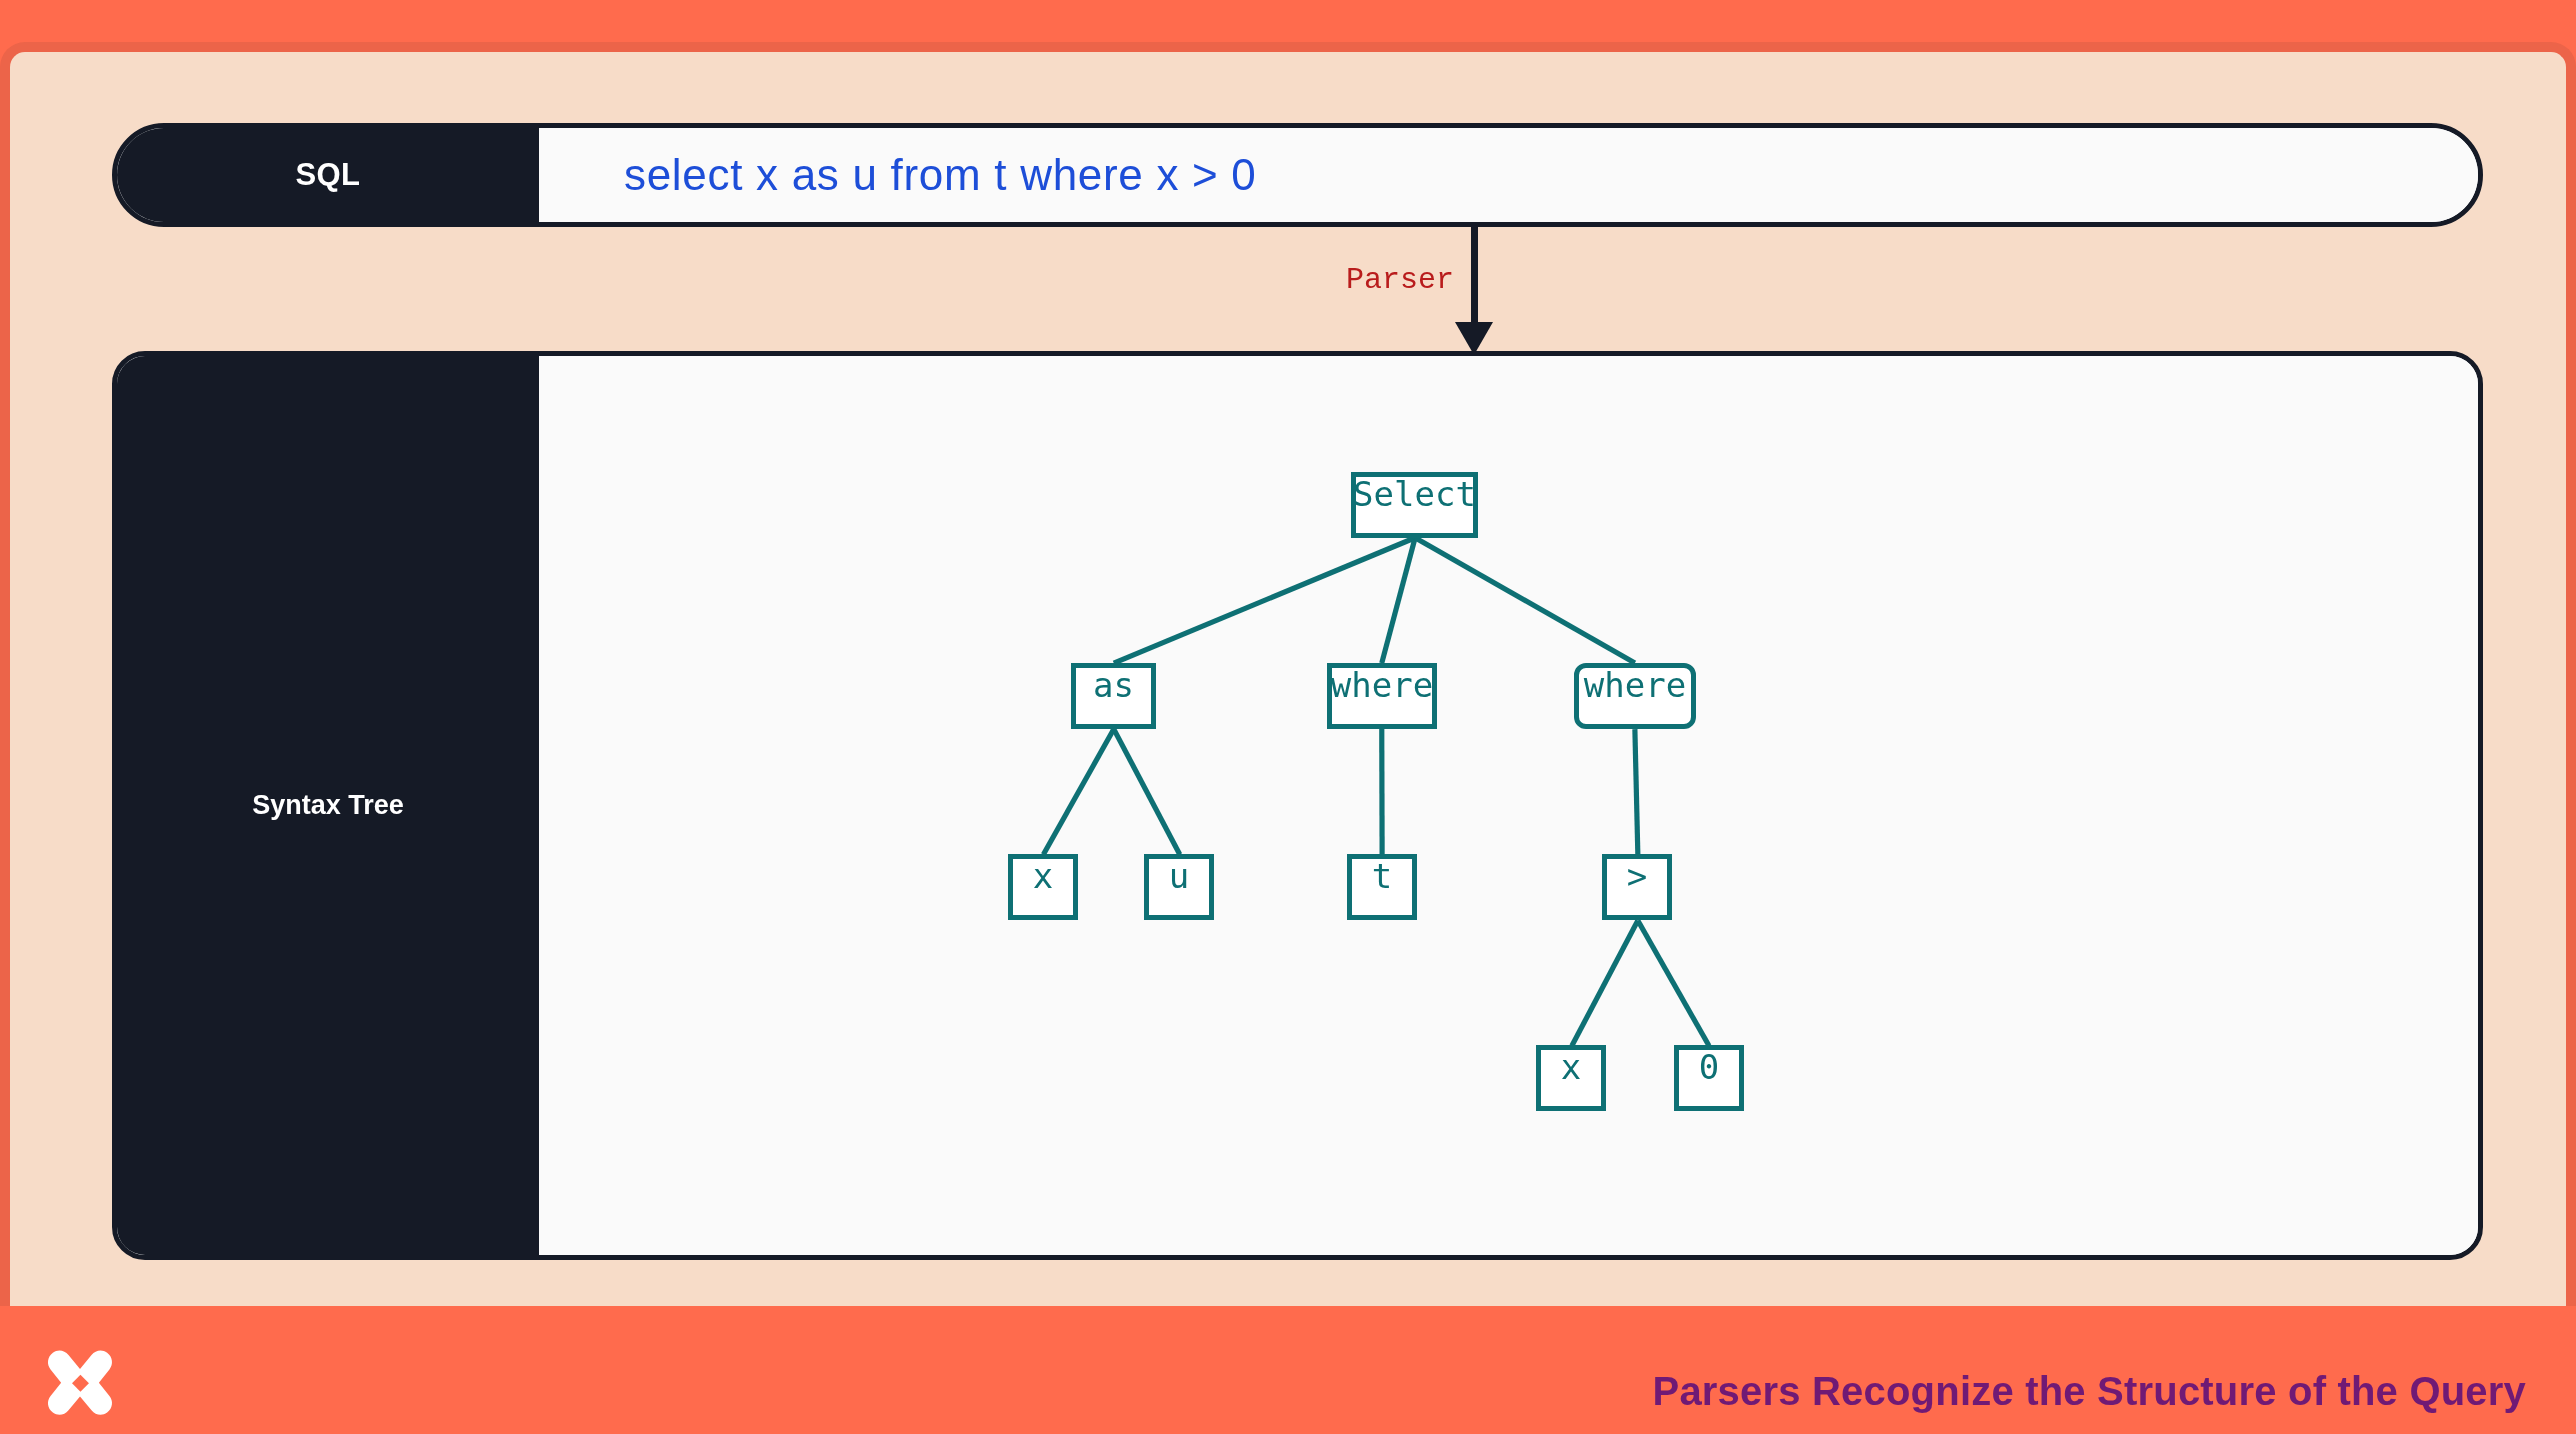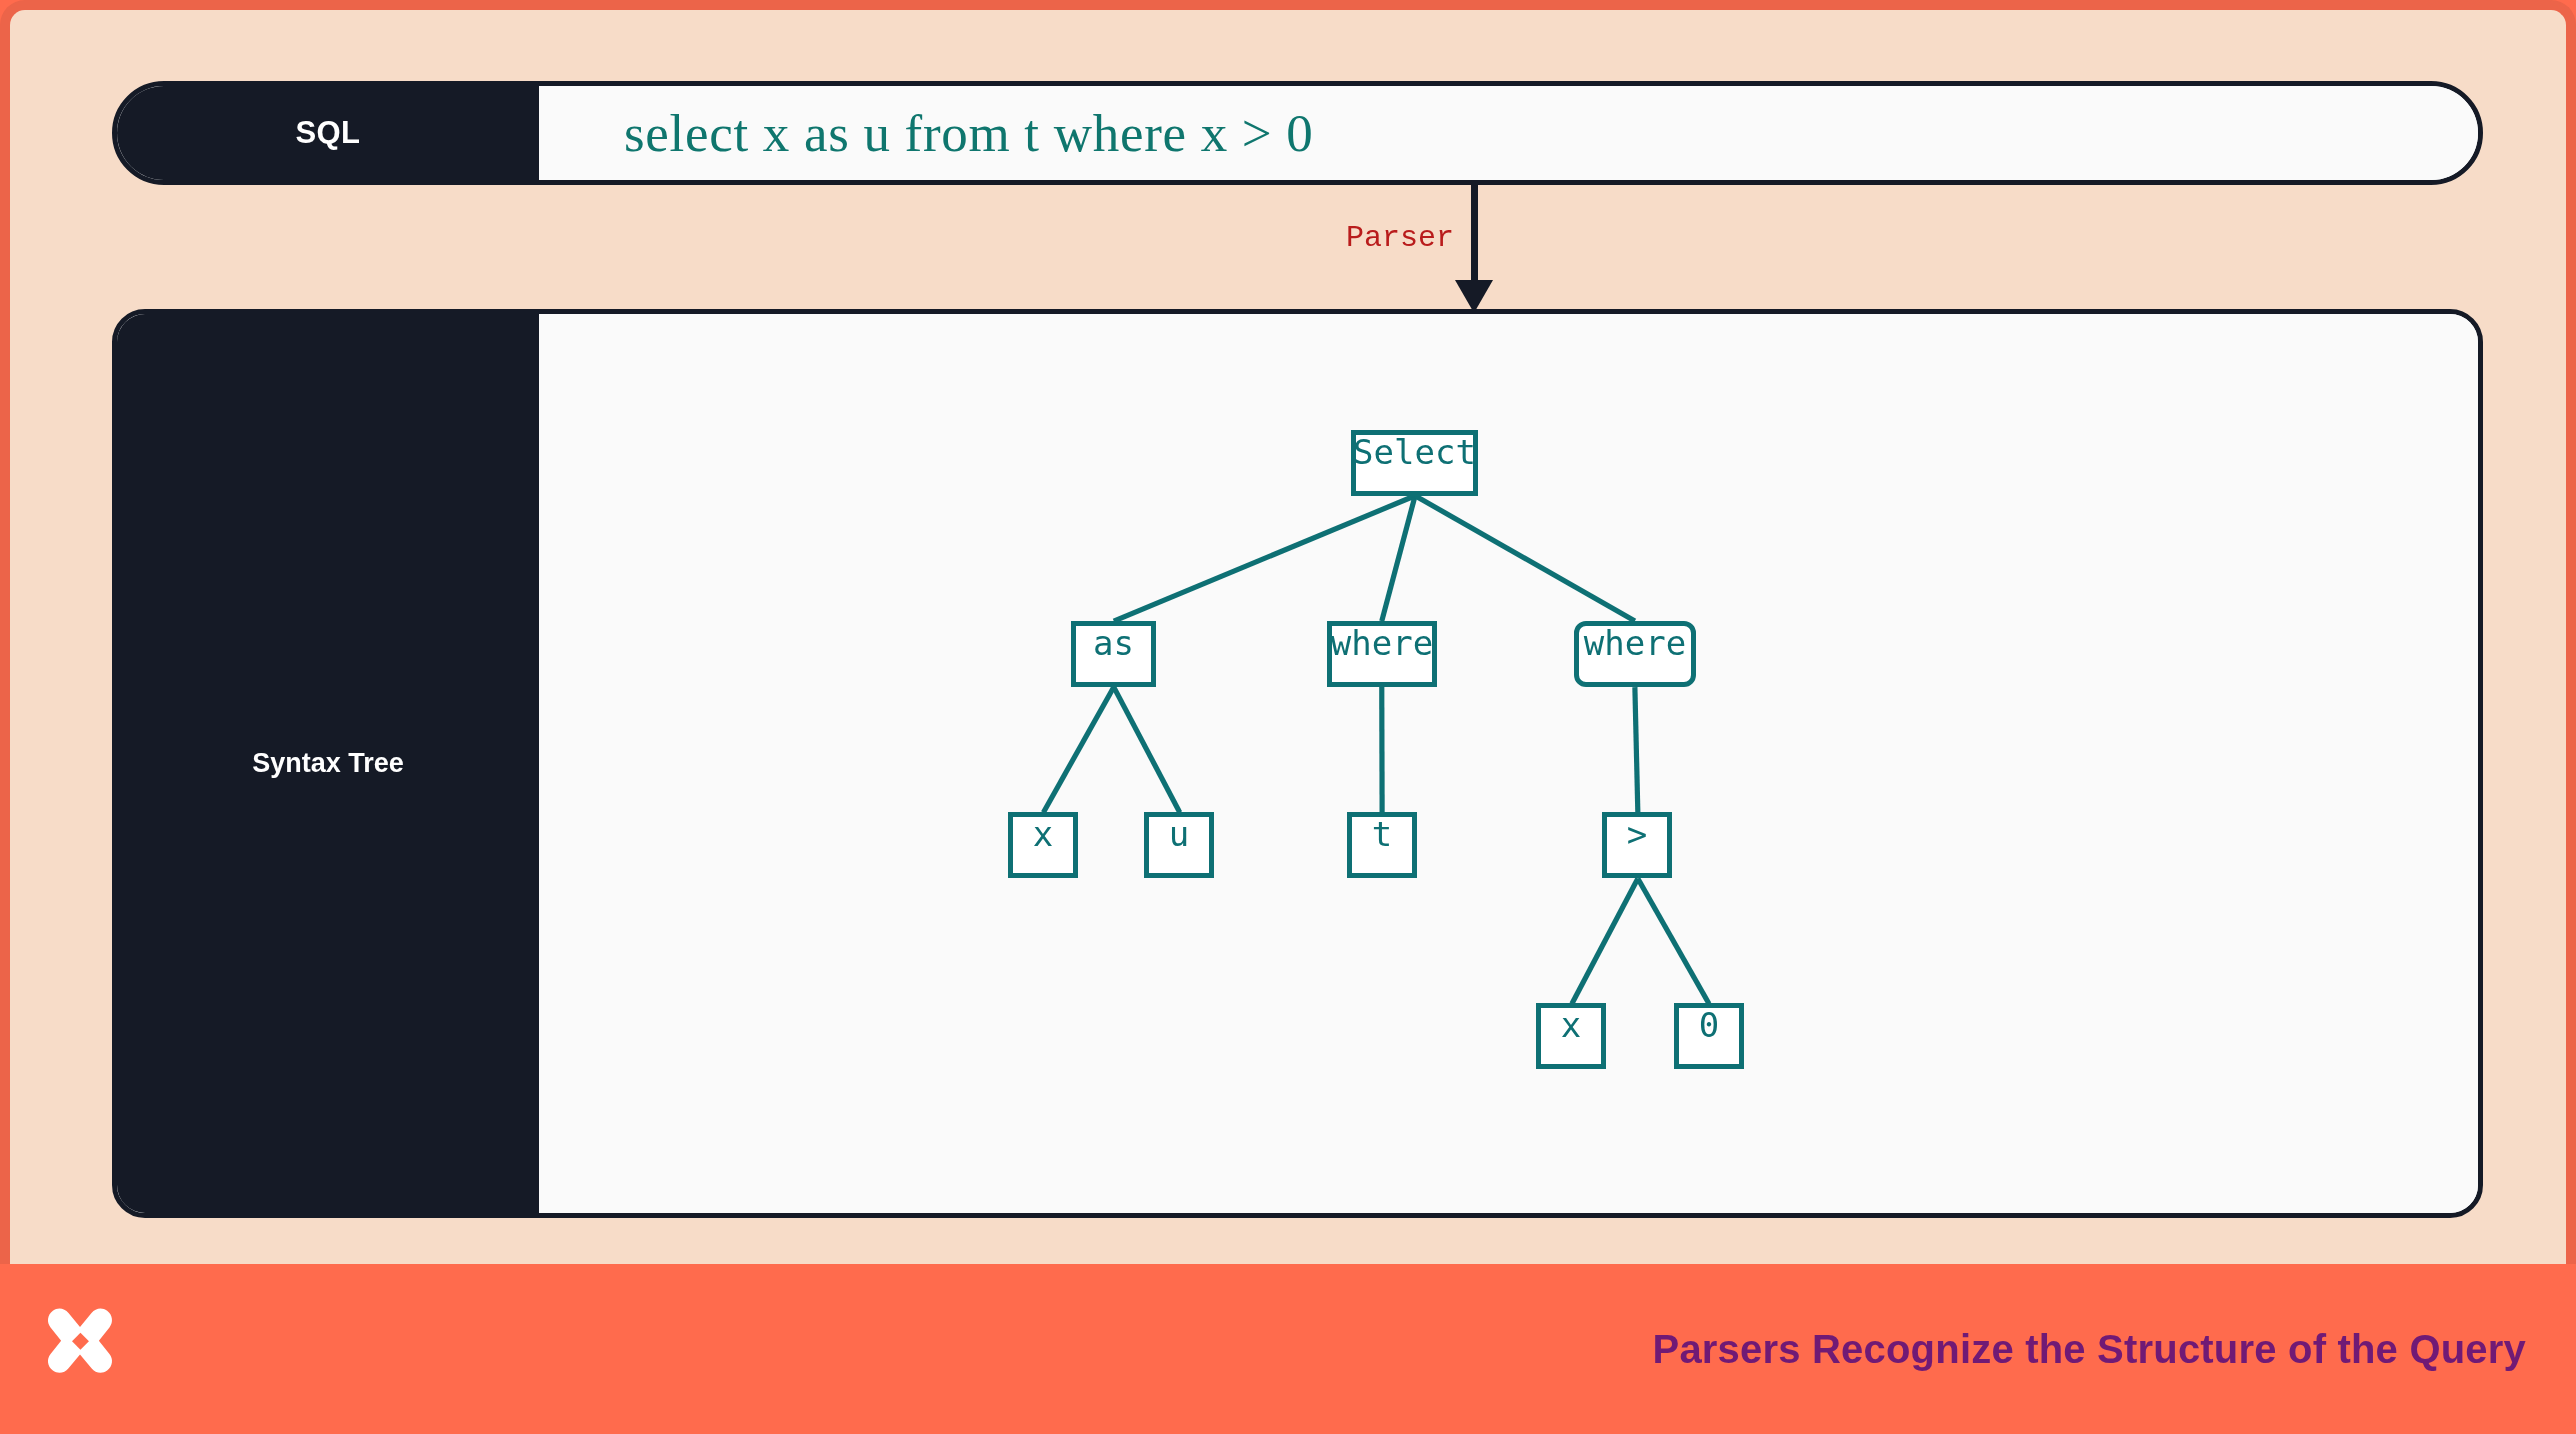--- a/index.html
+++ b/index.html
@@ -10,20 +10,21 @@
     overflow: hidden;
     background: #FF6B4D;
     font-family: "Liberation Sans", sans-serif;
   }
 
   #stage {
     position: relative;
     width: 2576px;
     height: 1134px;
     background: #FF6B4D;
+    margin-top: 42px;
   }
 
   
   #card {
     position: absolute;
     left: 0px;
     top: 0px;
     width: 2576px;
     height: 1264px;
     background: #F7DCC8;
@@ -62,23 +63,23 @@
     letter-spacing: 0.4px;
   }
   #sql-value-cell {
     flex: 1 1 auto;
     background: #FAFAFA;
     display: flex;
     align-items: center;
     padding-left: 85px;
   }
   #sql-value-cell .val {
-    color: #0f766e;
-    font-size: 53px;
-    font-family: Liberation Serif, serif;
+    color: #1d4ed8;
+    font-size: 44px;
+    font-family: Liberation Sans, sans-serif;
     letter-spacing: 0.7px;
     white-space: pre;
   }
 
   
   #arrow-wrap {
     position: absolute;
     left: 1378px;
     top: 175px;
     width: 148px;

